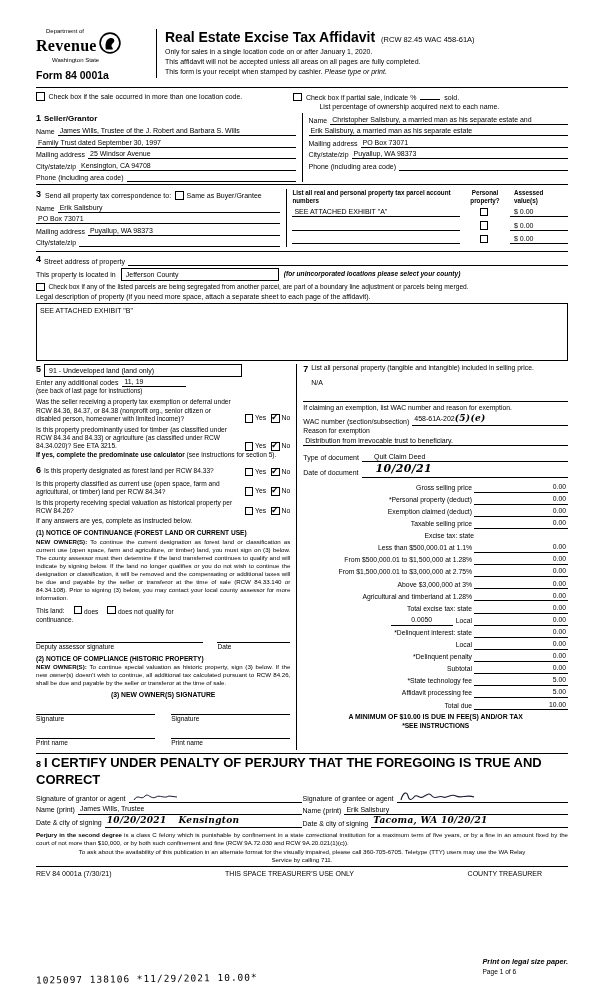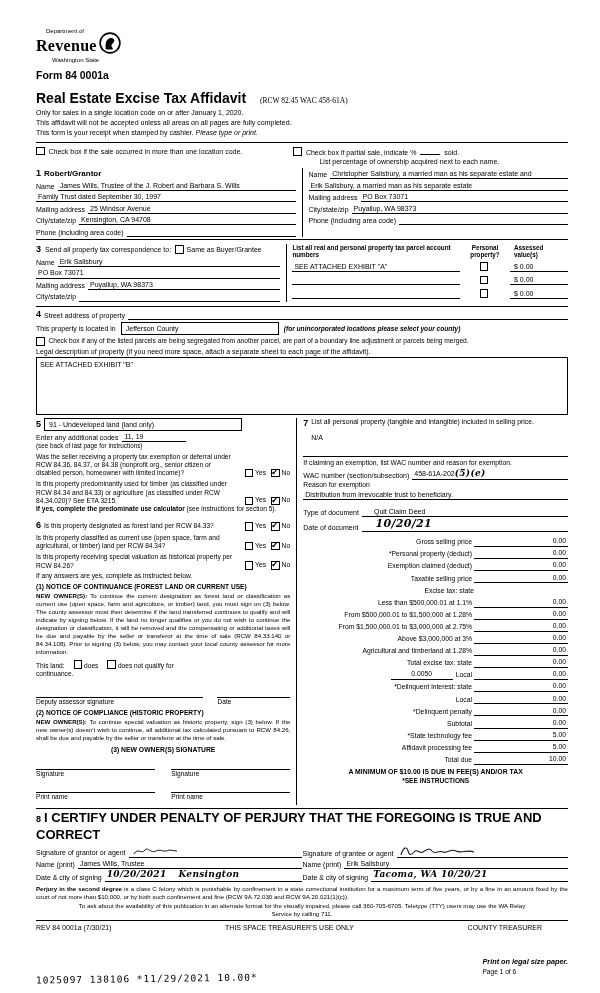--- a/index.html
+++ b/index.html
@@ -9,31 +9,31 @@
   .hr{border-top:1px solid #000;height:0;margin:2px 0;}
   .b{font-weight:bold;}
   .num{font-weight:bold;font-size:9px;margin-right:3px;flex:0 0 auto;}
   .cb{display:inline-block;width:6.5px;height:6.5px;border:1px solid #000;position:relative;flex:0 0 auto;margin-right:2px;vertical-align:-1px;background:#fff;}
   .cb.checked::after{content:"✓";position:absolute;left:-1px;top:-4px;font-size:9.5px;font-weight:bold;}
   .fl{display:flex;align-items:flex-end;min-height:11.5px;}
   .lab{white-space:nowrap;padding-right:3px;}
   .fill{flex:1;border-bottom:1px solid #000;padding:0 2px;min-height:8px;white-space:nowrap;overflow:hidden;}
   .hand{font-family:"DejaVu Serif",serif;font-style:italic;font-weight:600;font-size:9px;letter-spacing:.3px;}
   
-  .header{display:flex;margin-bottom:2px;flex-direction:column;}
+  .header{display:flex;margin-bottom:2px;}
   .brand{width:120px;flex:0 0 auto;}
   .dept{font-size:6px;margin-left:10px;}
   .revrow{display:flex;align-items:center;}
   .revenue{font-family:"Liberation Serif",serif;font-weight:bold;font-size:16px;letter-spacing:.3px;}
   .logo{margin-left:2px;margin-top:-5px;}
   .wastate{font-size:6px;margin-left:16px;}
   .formno{font-weight:bold;font-size:10.5px;margin-top:5px;}
   .vrule{border-left:1.5px solid #000;margin:1px 8px 5px 0;}
   .ftitle{font-weight:bold;font-size:14px;}
-  .fcode{font-size:7.5px;margin-left:12px;font-family:Liberation Serif, serif;}
+  .fcode{font-size:7.5px;margin-left:4px;}
   .subnote{font-size:7px;margin-top:1px;}
   
   .topchecks{display:flex;margin:2px 0;}
   .tc-left{width:48%;display:flex;gap:2px;align-items:flex-start;}
   .tc-right{width:52%;padding-left:4px;}
   .pct{display:inline-block;width:20px;border-bottom:1px solid #000;height:7px;margin:0 2px;}
   .ownote{margin-left:26px;}
   
   .sec12{display:flex;}
   .sec12 .half{width:50%;}
@@ -162,21 +162,21 @@
         <span>Check box if partial sale, indicate %</span>
         <span class="pct"></span>
         <span>sold.</span>
       </div>
       <div class="ownote">List percentage of ownership acquired next to each name.</div>
     </div>
   </div>
 
   <div class="sec12">
     <div class="half lt">
-      <div><span class="num">1</span><span class="sectitle">Robert/Grantor</span></div>
+      <div><span class="num">1</span><span class="sectitle">Seller/Grantor</span></div>
       <div class="fl">
           <span class="lab">Name</span>
           <span class="fill">James Wills, Trustee of the J. Robert and Barbara S. Wills</span>
         </div>
       <div class="fl">
           <span class="fill">Family Trust dated September 30, 1997</span>
         </div>
       <div class="fl">
           <span class="lab">Mailing address</span>
           <span class="fill">25 Windsor Avenue</span>

